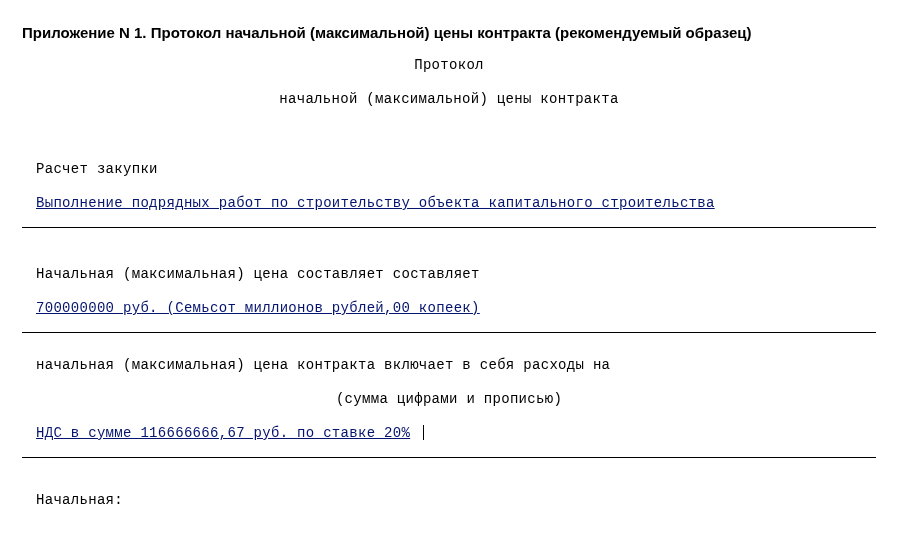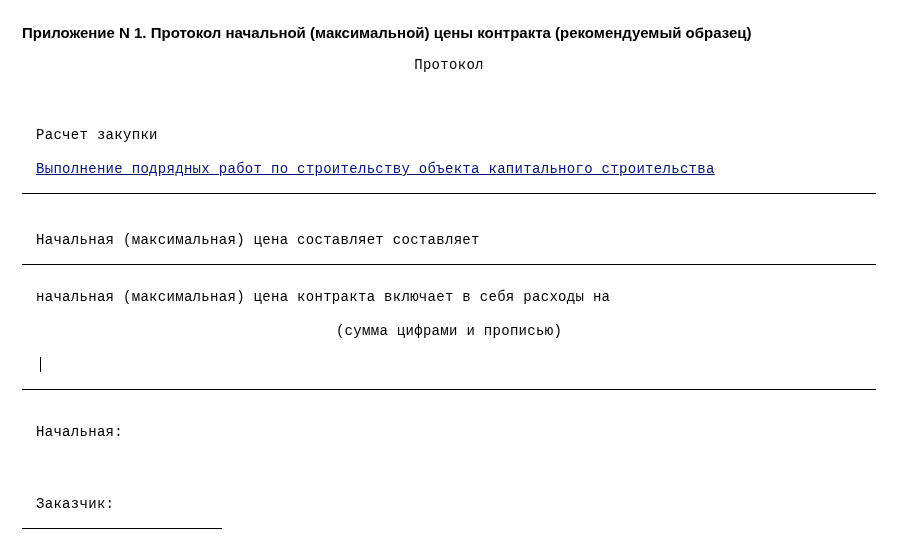--- a/index.html
+++ b/index.html
@@ -59,36 +59,39 @@
   }
 </style>
 </head>
 <body>
 
 <div class="page">
 
   <div class="doc-title">Приложение N 1. Протокол начальной (максимальной) цены контракта (рекомендуемый образец)</div>
 
   <p class="line center">Протокол</p>
+  <p class="line center">начальной  (максимальной)  цены контракта</p>
 
   <div class="spacer-18"></div>
 
   <p class="line">Расчет закупки</p>
   <p class="line"><span class="fill">Выполнение подрядных работ по строительству объекта капитального строительства</span></p>
   <hr class="rule">
 
   <div class="spacer-18"></div>
 
   <p class="line">Начальная  (максимальная)  цена  составляет  составляет</p>
+  <p class="line"><span class="fill">700000000 руб. (Семьсот миллионов рублей,00 копеек)</span></p>
   <hr class="rule">
   <div class="spacer-8"></div>
   <p class="line">начальная  (максимальная)  цена  контракта  включает  в  себя  расходы  на</p>
 
   <p class="line center">(сумма цифрами и прописью)</p>
   <p class="line">
+    <span class="fill">НДС в сумме 116666666,67 руб. по ставке 20%</span>
     <span class="cursor"></span>
   </p>
   <hr class="rule">
 
   <div class="spacer-16"></div>
 
   <p class="line">Начальная:</p>
   <div class="spacer-8"></div>
 
   <div class="spacer-12"></div>

